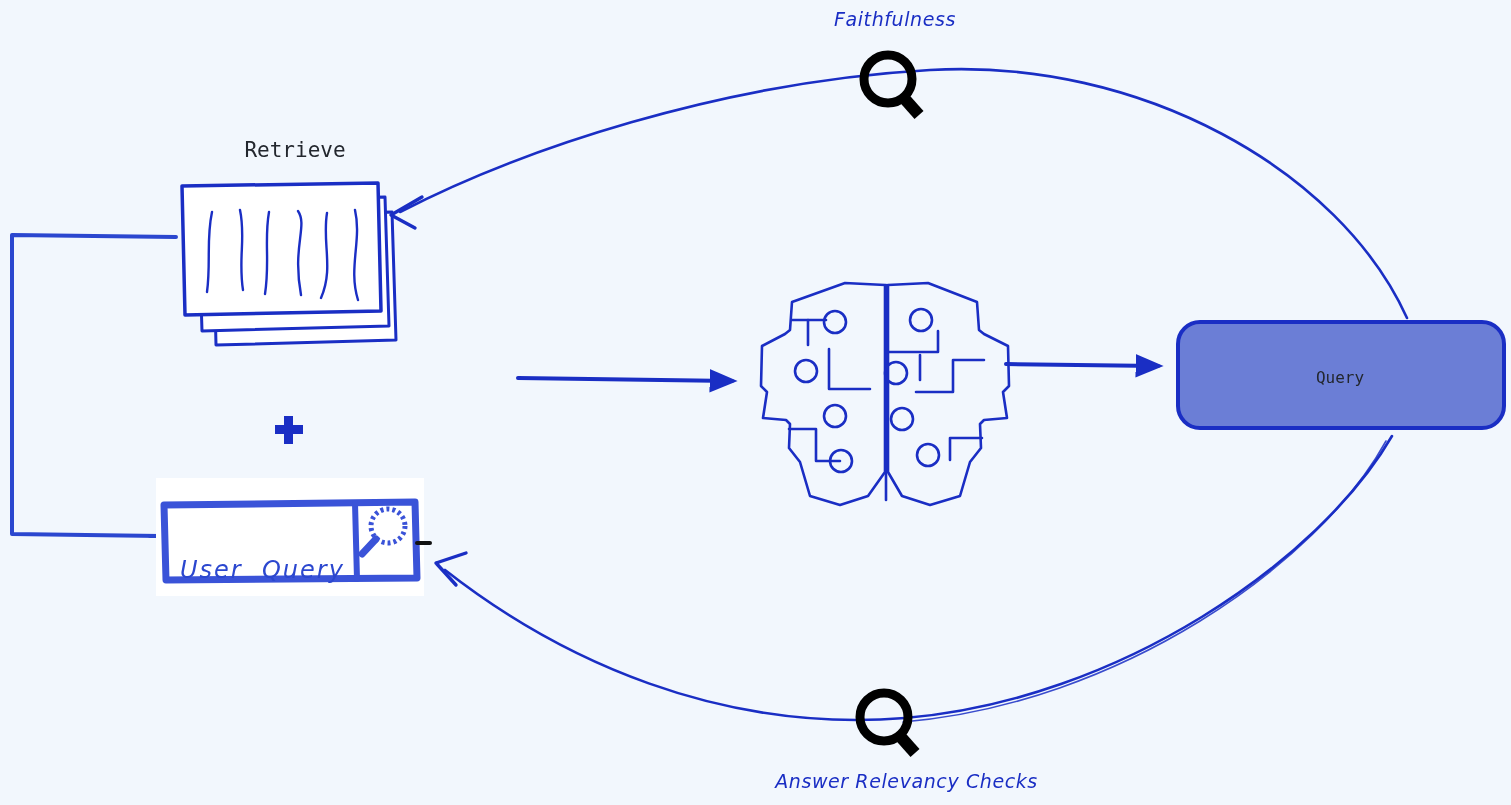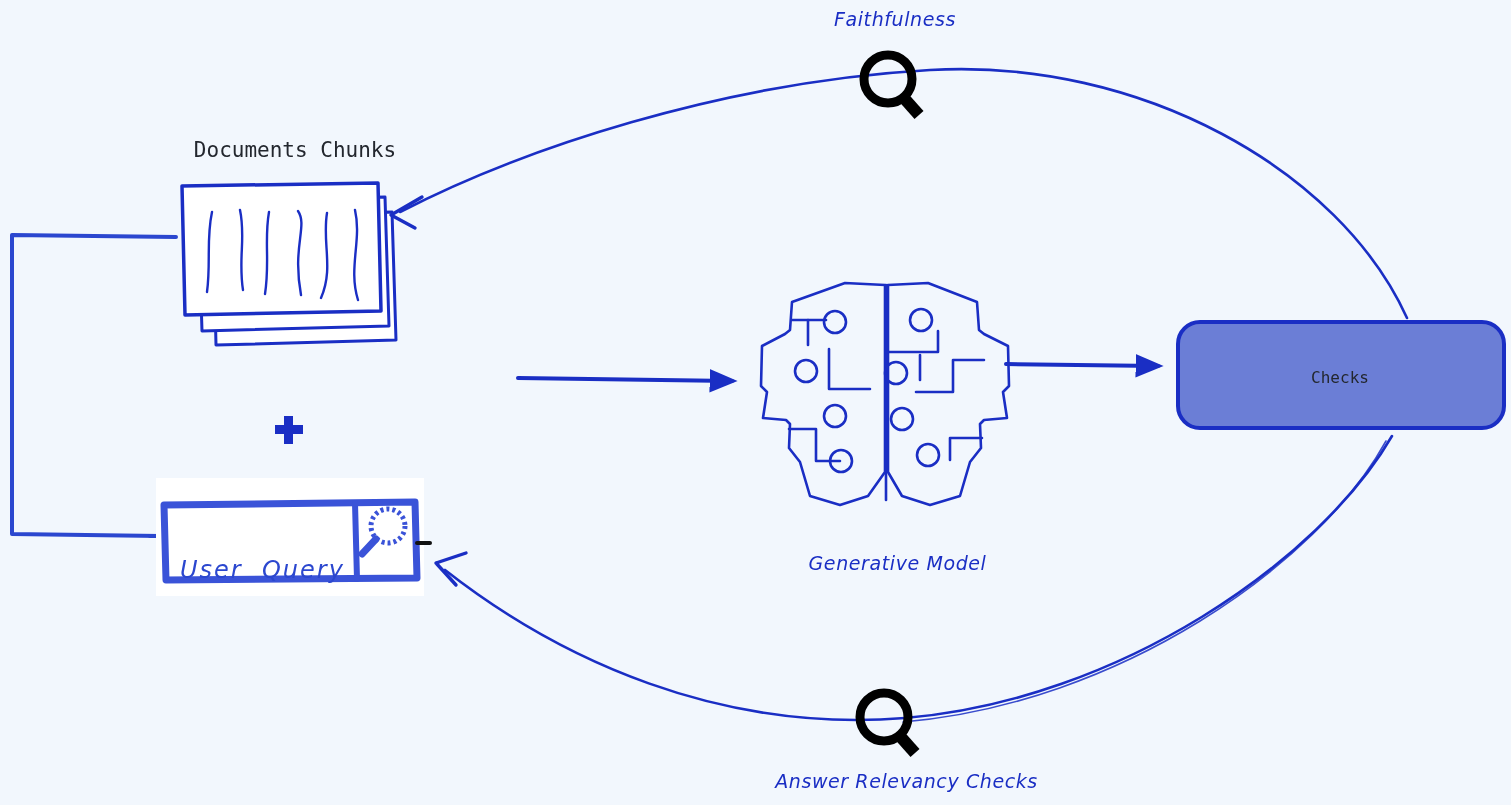--- a/index.html
+++ b/index.html
@@ -190,23 +190,22 @@
     <g>
       <circle cx="884" cy="717" r="24" fill="none" stroke="#000000" stroke-width="9"></circle>
       <path d="M 899 735 L 915 753" fill="none" stroke="#000000" stroke-width="12" stroke-linecap="butt"></path>
     </g>
   </svg>
 
   <div class="lbl hand" id="t-faithfulness">Faithfulness</div>
 
   <div class="lbl hand" id="t-relevancy">Answer Relevancy Checks</div>
 
-  <div class="lbl hand" id="t-genmodel">Generative Model</div>
 
   <div class="lbl mono-title" id="t-retrieve">
-    <div>Documents Chunks</div>
+    <div>Retrieve</div>
   </div>
 
-  <div class="lbl answer-text" id="t-answer">Checks</div>
+  <div class="lbl answer-text" id="t-answer">Query</div>
 
   <div class="lbl query-text" id="t-query">User  Query</div>
 
 </div>
 
 </body></html>

